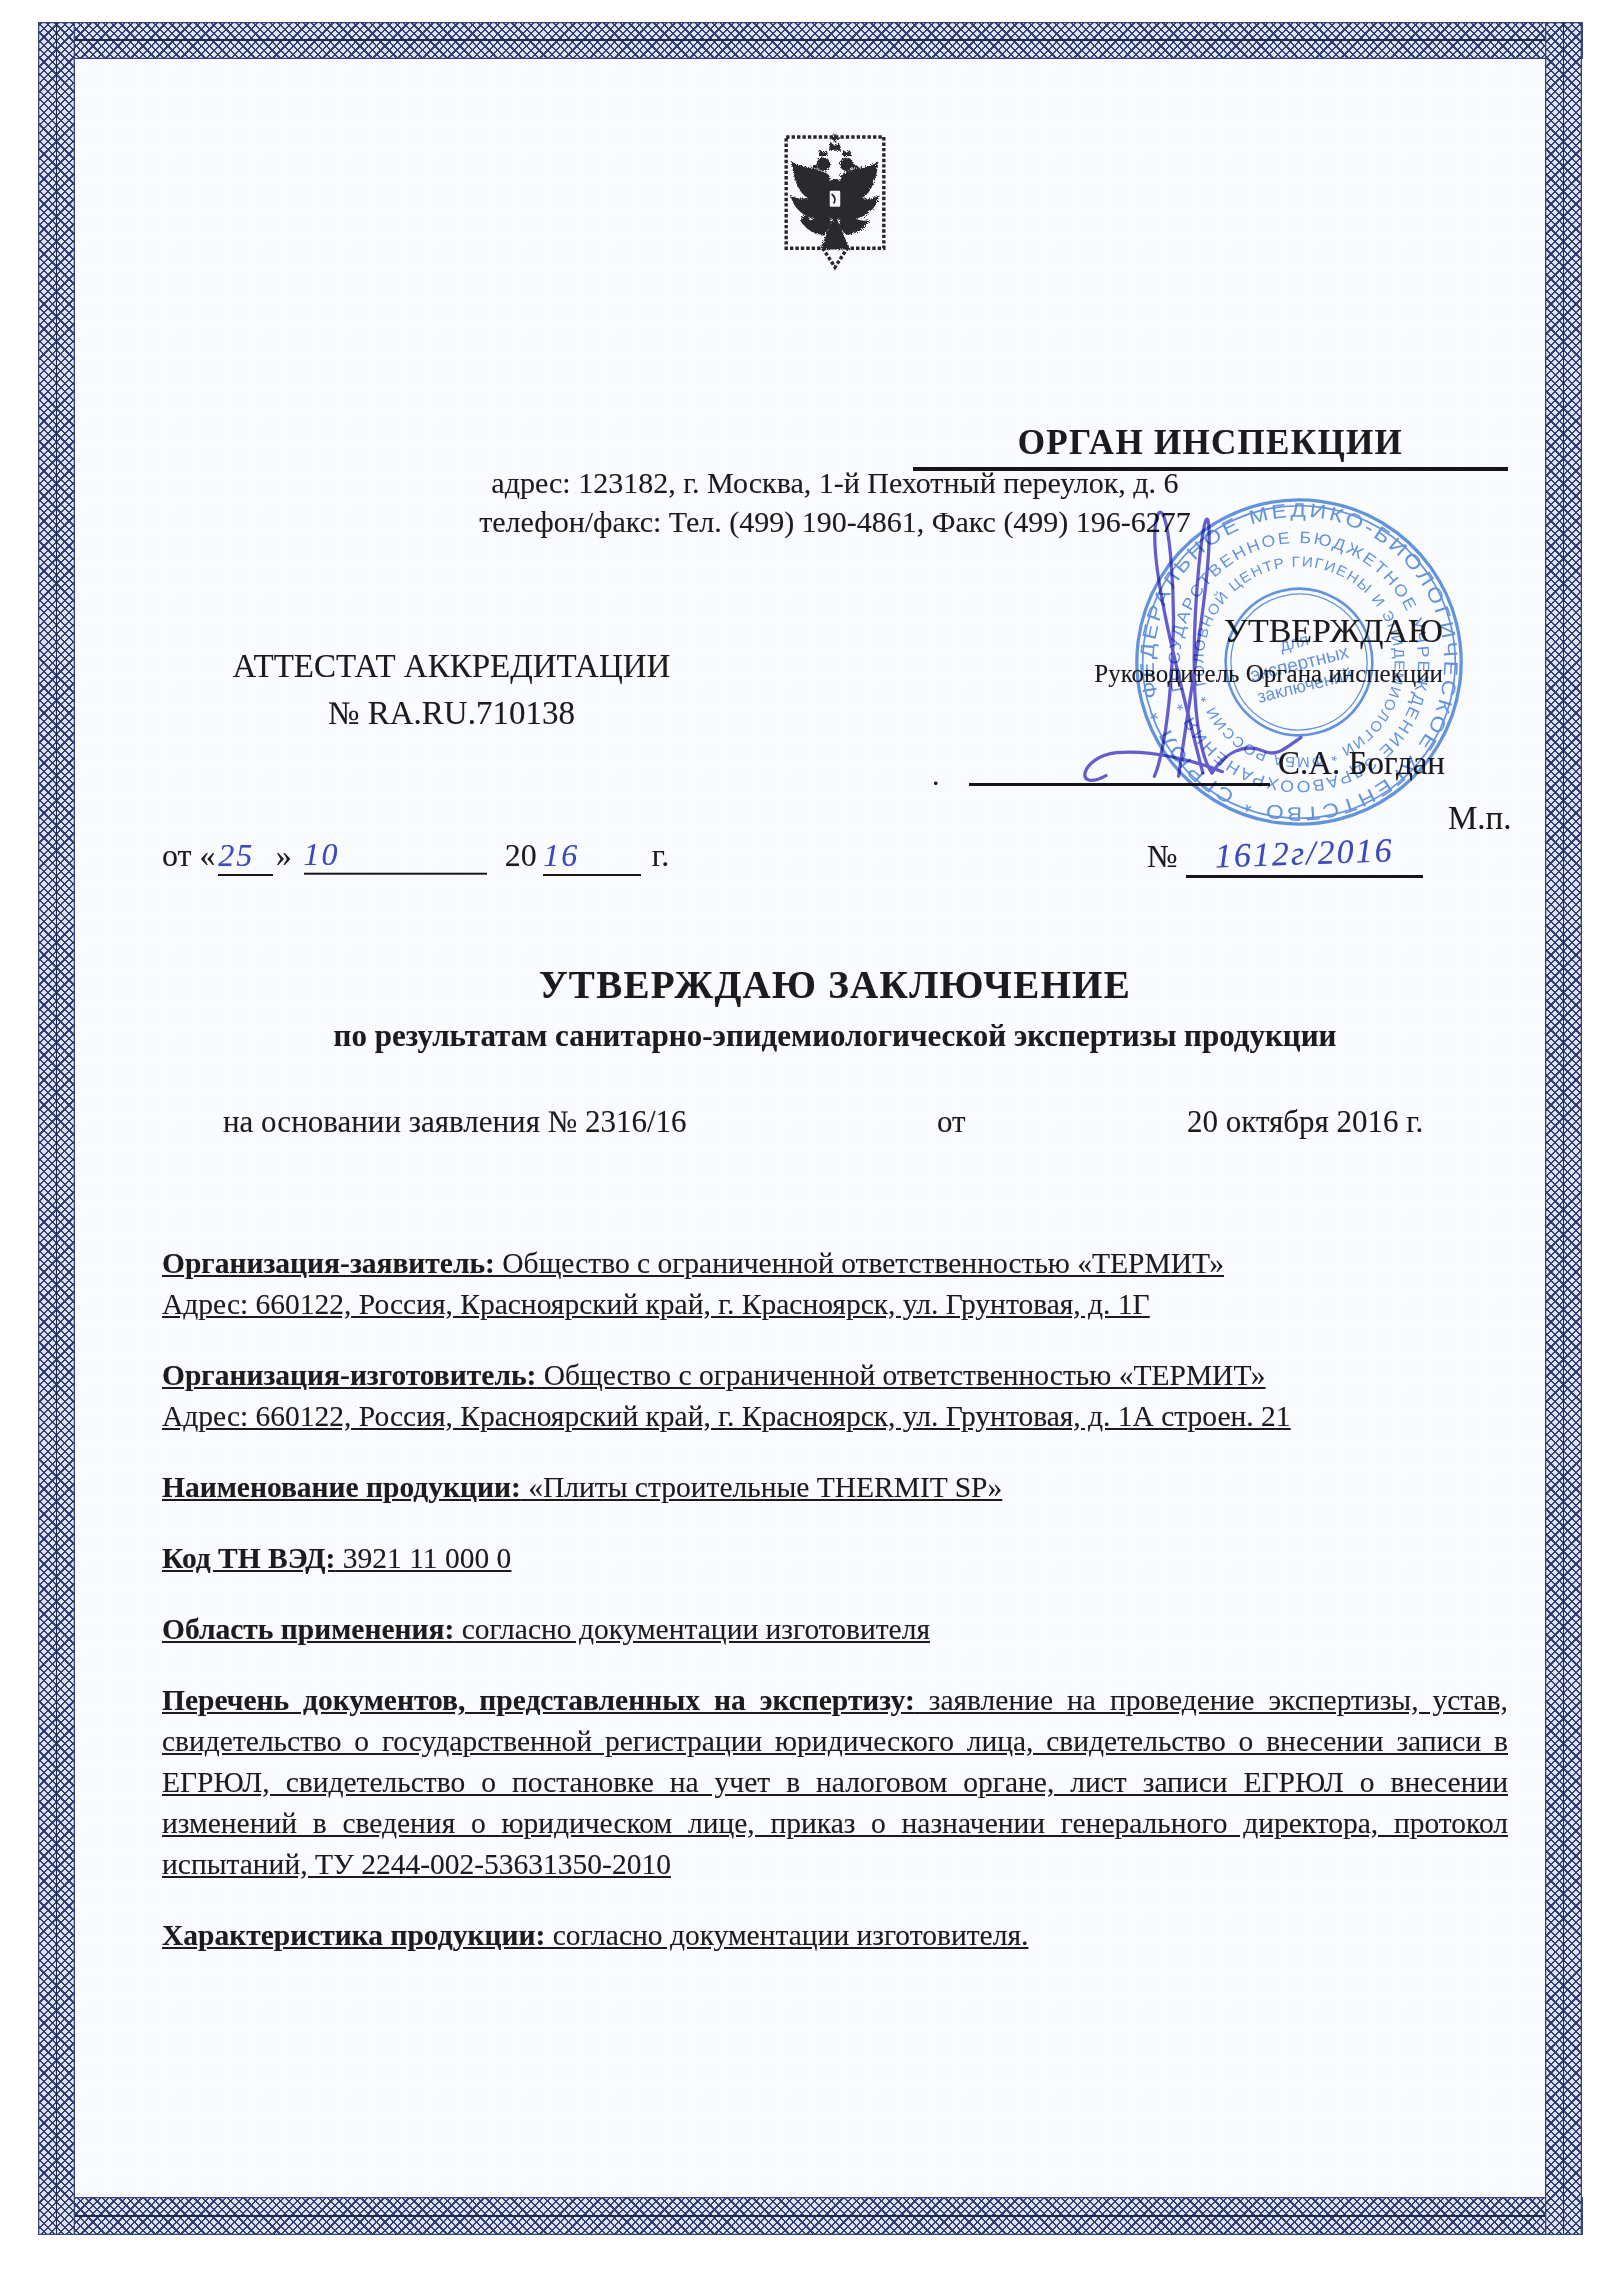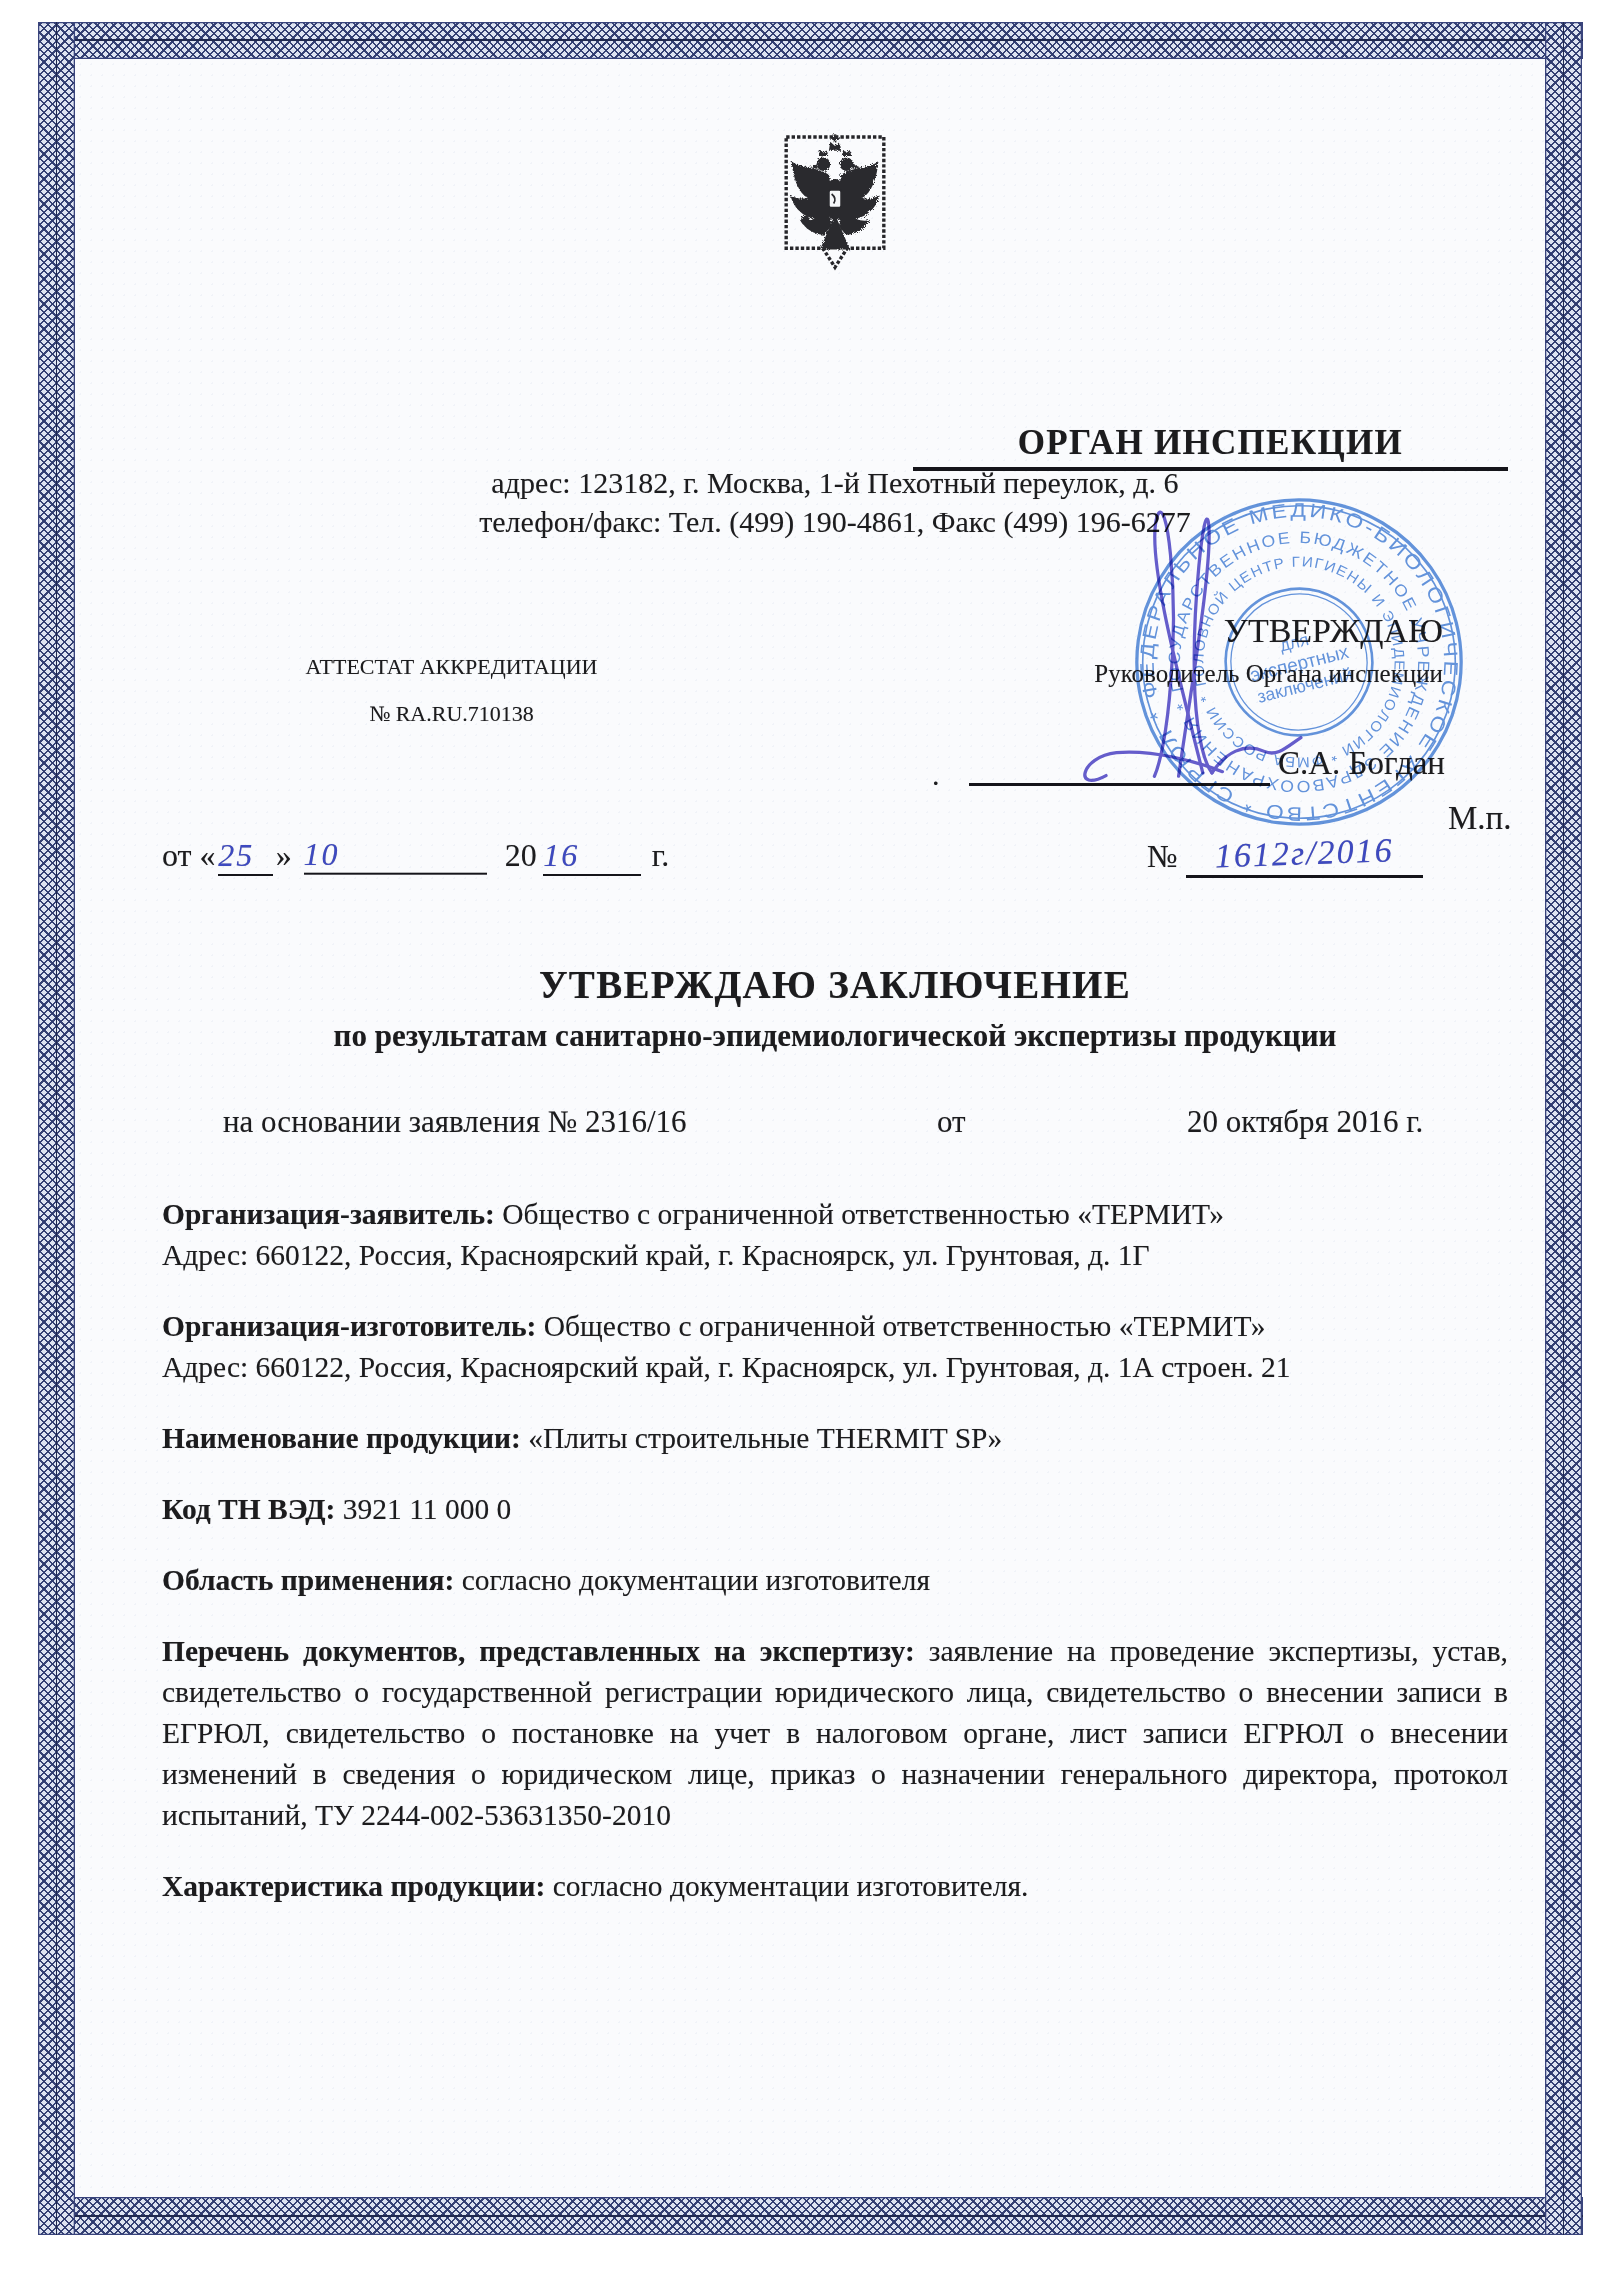--- a/index.html
+++ b/index.html
@@ -28,21 +28,21 @@
   .emblem{position:absolute;left:780px;top:133px;width:110px;height:139px;z-index:2;}
   .hdr{position:absolute;left:162px;top:293px;width:1346px;text-align:center;
        font-weight:bold;font-size:31px;line-height:42px;z-index:2;}
   .organ-wrap{position:absolute;left:162px;top:423px;width:1346px;text-align:right;z-index:2;}
   .organ{display:inline-block;font-weight:bold;font-size:35px;letter-spacing:1.3px;
          padding:0 105px 3.9px 105px;border-bottom:4.6px solid #15151a;}
   .addr{position:absolute;left:162px;top:466px;width:1346px;text-align:center;font-size:30px;z-index:2;}
   .phone{position:absolute;left:162px;top:505px;width:1346px;text-align:center;font-size:30px;z-index:2;}
   
   .attestat{position:absolute;left:183px;top:643px;width:537px;text-align:center;
-            font-size:22px;line-height:47px;z-index:2;}
+            font-size:33px;line-height:47px;z-index:2;}
   .approve{position:absolute;left:969px;top:612px;width:474px;text-align:right;
            font-size:34px;font-weight:normal;z-index:2;}
   .approver-role{position:absolute;left:969px;top:660px;width:474px;text-align:right;font-size:25px;z-index:2;}
   .sig-row{position:absolute;left:928px;top:740px;width:517px;height:48px;z-index:2;}
   .sig-dot{position:absolute;left:3.9px;top:18.3px;font-size:30px;}
   .sig-line{position:absolute;left:41px;top:43px;width:301px;border-bottom:3.3px solid #15151a;}
   .sig-name{position:absolute;right:0;top:5.2px;font-size:33px;text-align:right;}
   .mp{position:absolute;left:1448px;top:800px;font-size:33px;z-index:2;}
   
   .stamp{position:absolute;left:1129px;top:492px;width:340px;height:340px;z-index:5;
@@ -62,21 +62,21 @@
   
   .title{position:absolute;left:162px;top:962px;width:1346px;text-align:center;
          font-weight:bold;font-size:39px;letter-spacing:1.3px;z-index:2;}
   .subtitle{position:absolute;left:162px;top:1018px;width:1346px;text-align:center;
          font-weight:bold;font-size:31px;z-index:2;}
   .basis{position:absolute;left:0;top:1104px;width:1623px;height:39px;font-size:31px;z-index:2;}
   .basis-left{position:absolute;left:223px;}
   .basis-mid{position:absolute;left:937px;}
   .basis-right{position:absolute;left:1187px;}
   
-  .fields{position:absolute;left:162px;top:1194px;width:1346px;font-size:29.5px;line-height:41px;z-index:2;}
+  .fields{position:absolute;left:162px;top:1243px;width:1346px;font-size:29.5px;line-height:41px;z-index:2;text-decoration:underline;}
   .field{margin:0 0 30px 0;}
   .field b{font-weight:bold;}
   .field.justify{text-align:justify;}
 </style>
 </head>
 <body>
 
 <div class="page">
 
   <div class="paper"></div>

